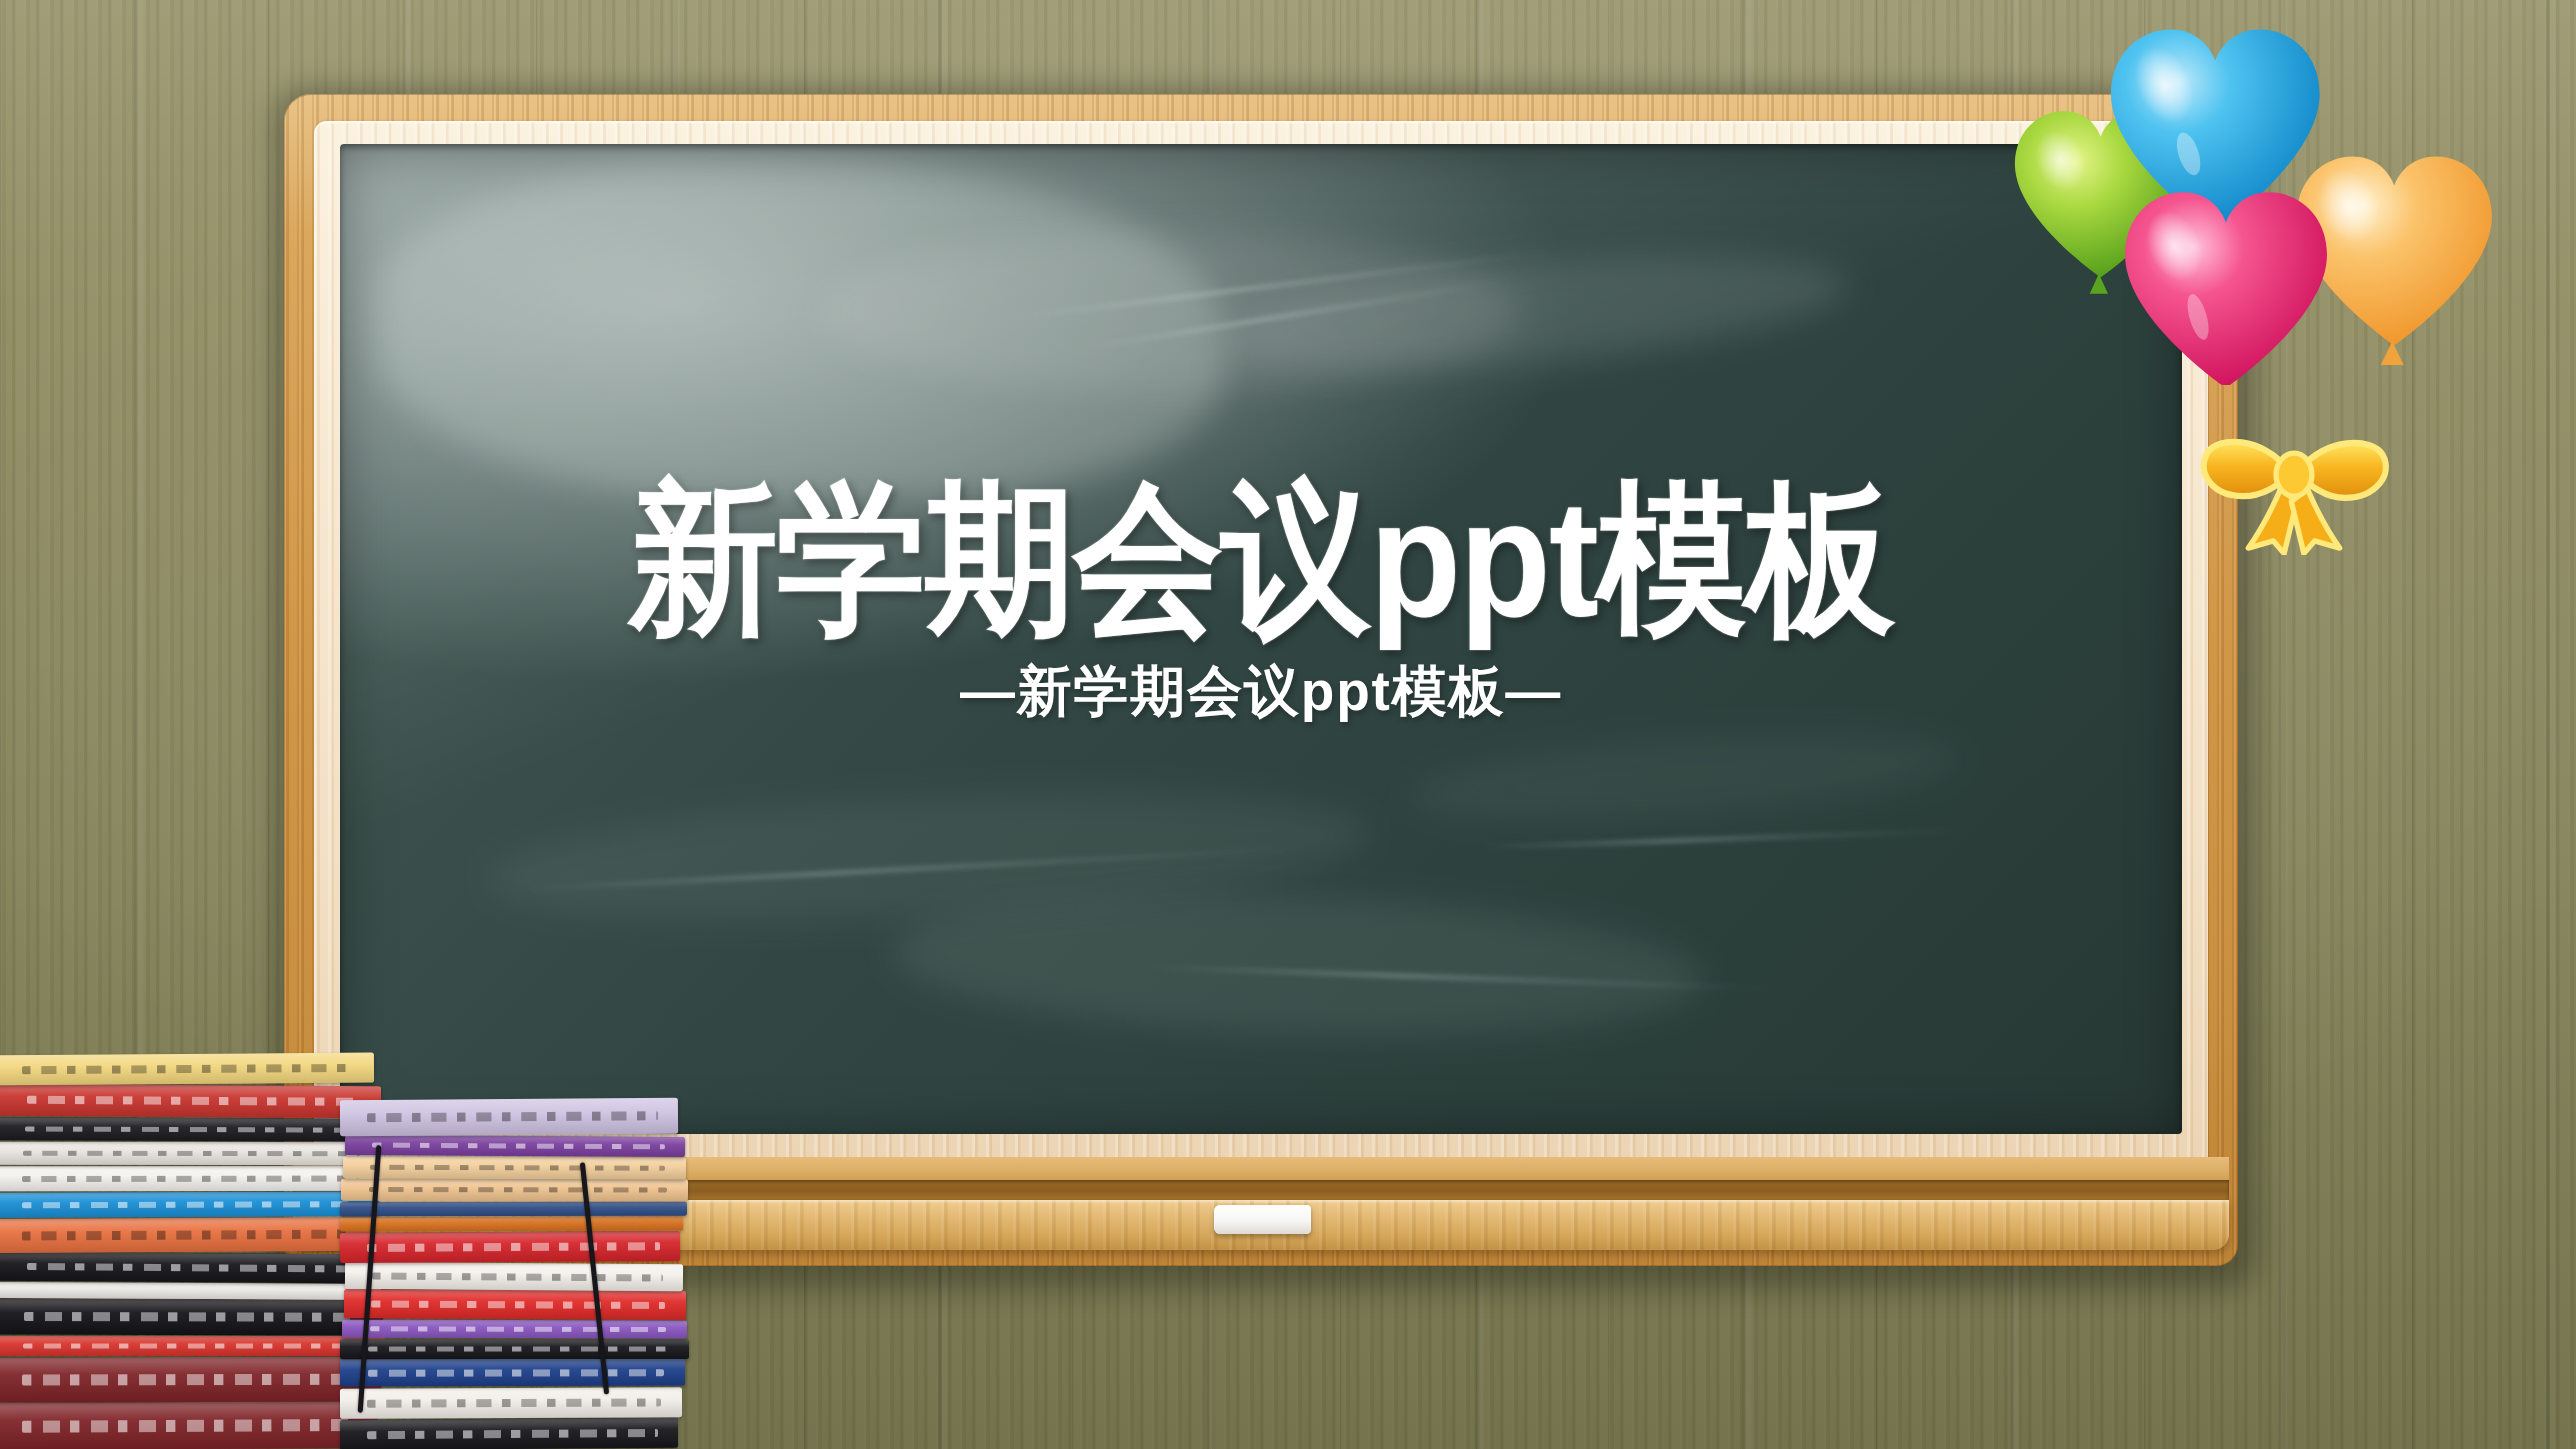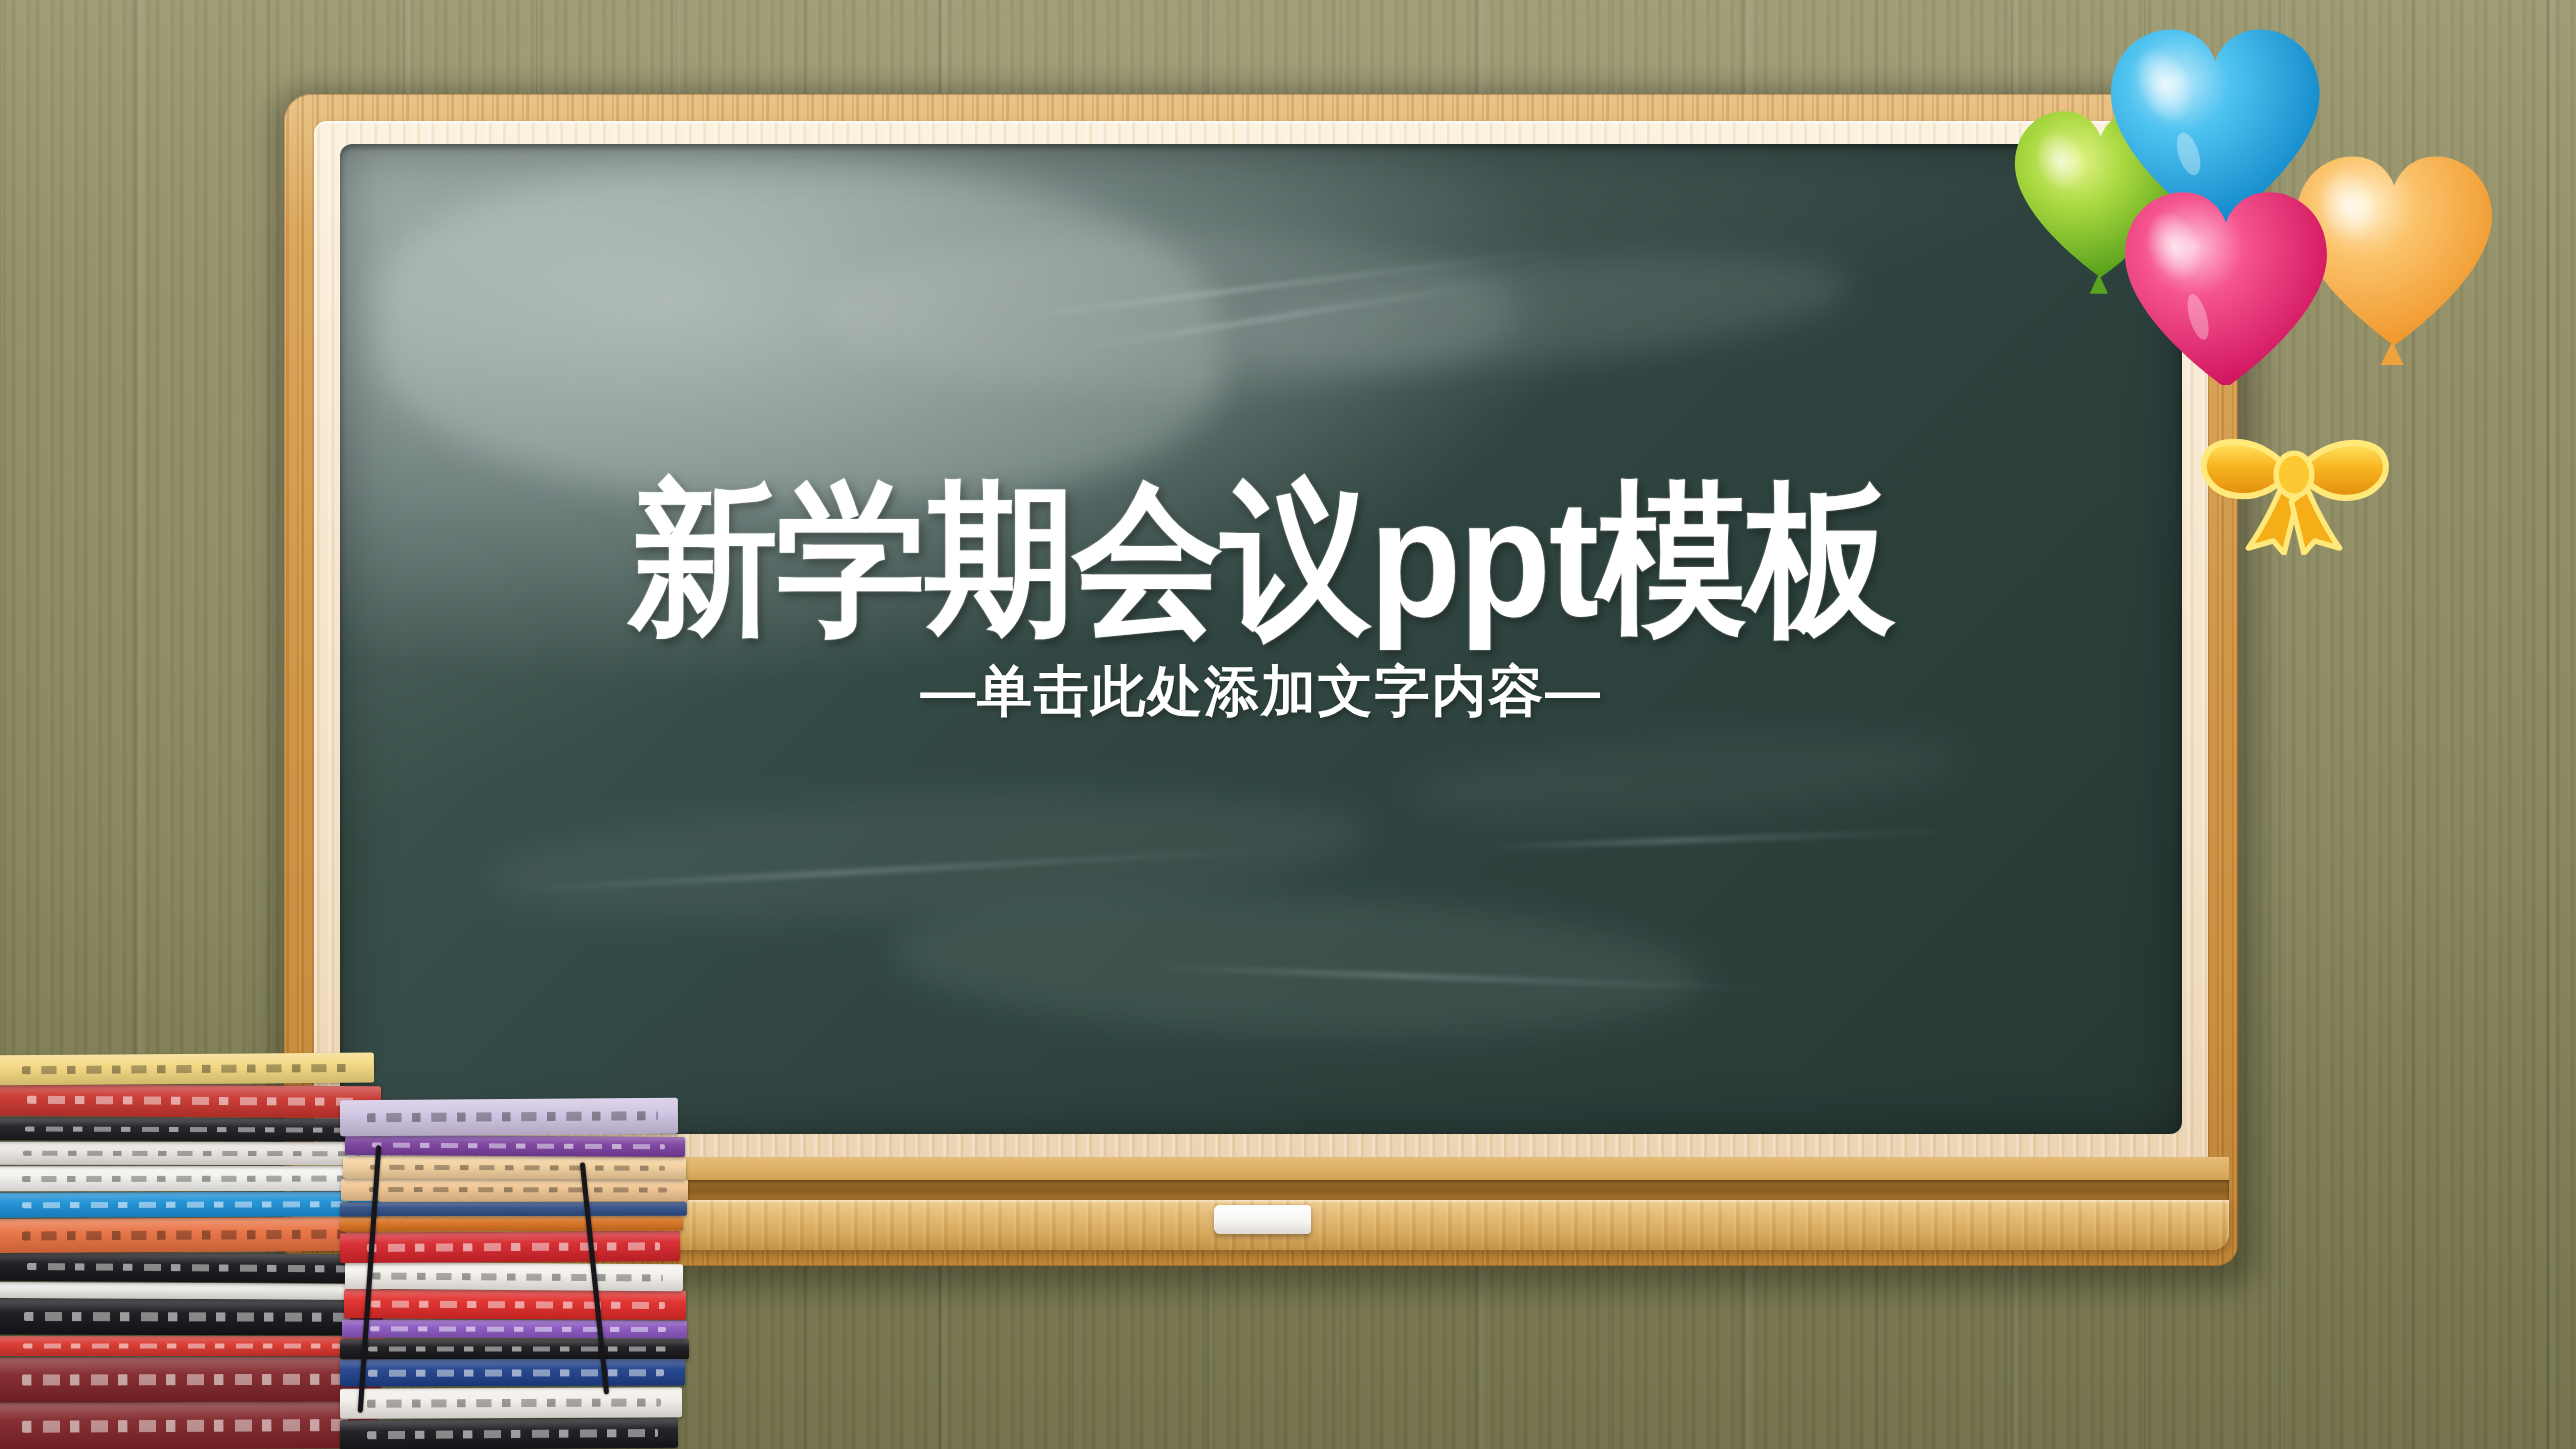--- a/index.html
+++ b/index.html
@@ -96,21 +96,21 @@
         rgba(255,255,255,0.12) 6.3px, rgba(255,255,255,0.12) 14.3px),
       linear-gradient(180deg, #fbf0dc 0%, #f7e6cc 30%, #f1dcbd 70%, #e9cfaa 100%);
     box-shadow:
       inset 0 1.8px 2.7px rgba(255,255,255,0.85),
       0 0.9px 2.7px rgba(120,80,30,0.25);
   }
   
   .board {
     position: absolute;
     left: 56px; top: 50px; right: 56px; bottom: 132px;
-    border-radius: 12px;
+    border-radius: 4px;
     overflow: hidden;
     background:
       linear-gradient(160deg, rgba(255,255,255,0.30) 0%, rgba(255,255,255,0.12) 18%, rgba(255,255,255,0.0) 42%),
       radial-gradient(ellipse 70% 55% at 18% 16%, rgba(226,233,232,0.50) 0%, rgba(226,233,232,0.0) 70%),
       linear-gradient(135deg, #49605b 0%, #3b514c 22%, #324743 45%, #2c403c 70%, #273935 100%);
     box-shadow:
       inset 0 0 54px rgba(0,0,0,0.35),
       inset 0 2.7px 7.2px rgba(0,0,0,0.45);
   }
   
@@ -312,21 +312,21 @@
       <div class="smudge s5"></div>
       <div class="smudge s6"></div>
       <div class="streak k1"></div>
       <div class="streak k2"></div>
       <div class="streak k3"></div>
       <div class="streak k4"></div>
       <div class="streak k5"></div>
 
       <div class="board-text">
         <h1 class="title">新学期会议ppt模板</h1>
-        <p class="subtitle">—单击此处添加文字内容—</p>
+        <p class="subtitle">—新学期会议ppt模板—</p>
       </div>
     </div>
 
     <div class="ledge">
       <div class="ledge-band-a"></div>
       <div class="ledge-band-b"></div>
       <div class="ledge-band-c"></div>
       <div class="chalk-stick"></div>
     </div>
   </div>

